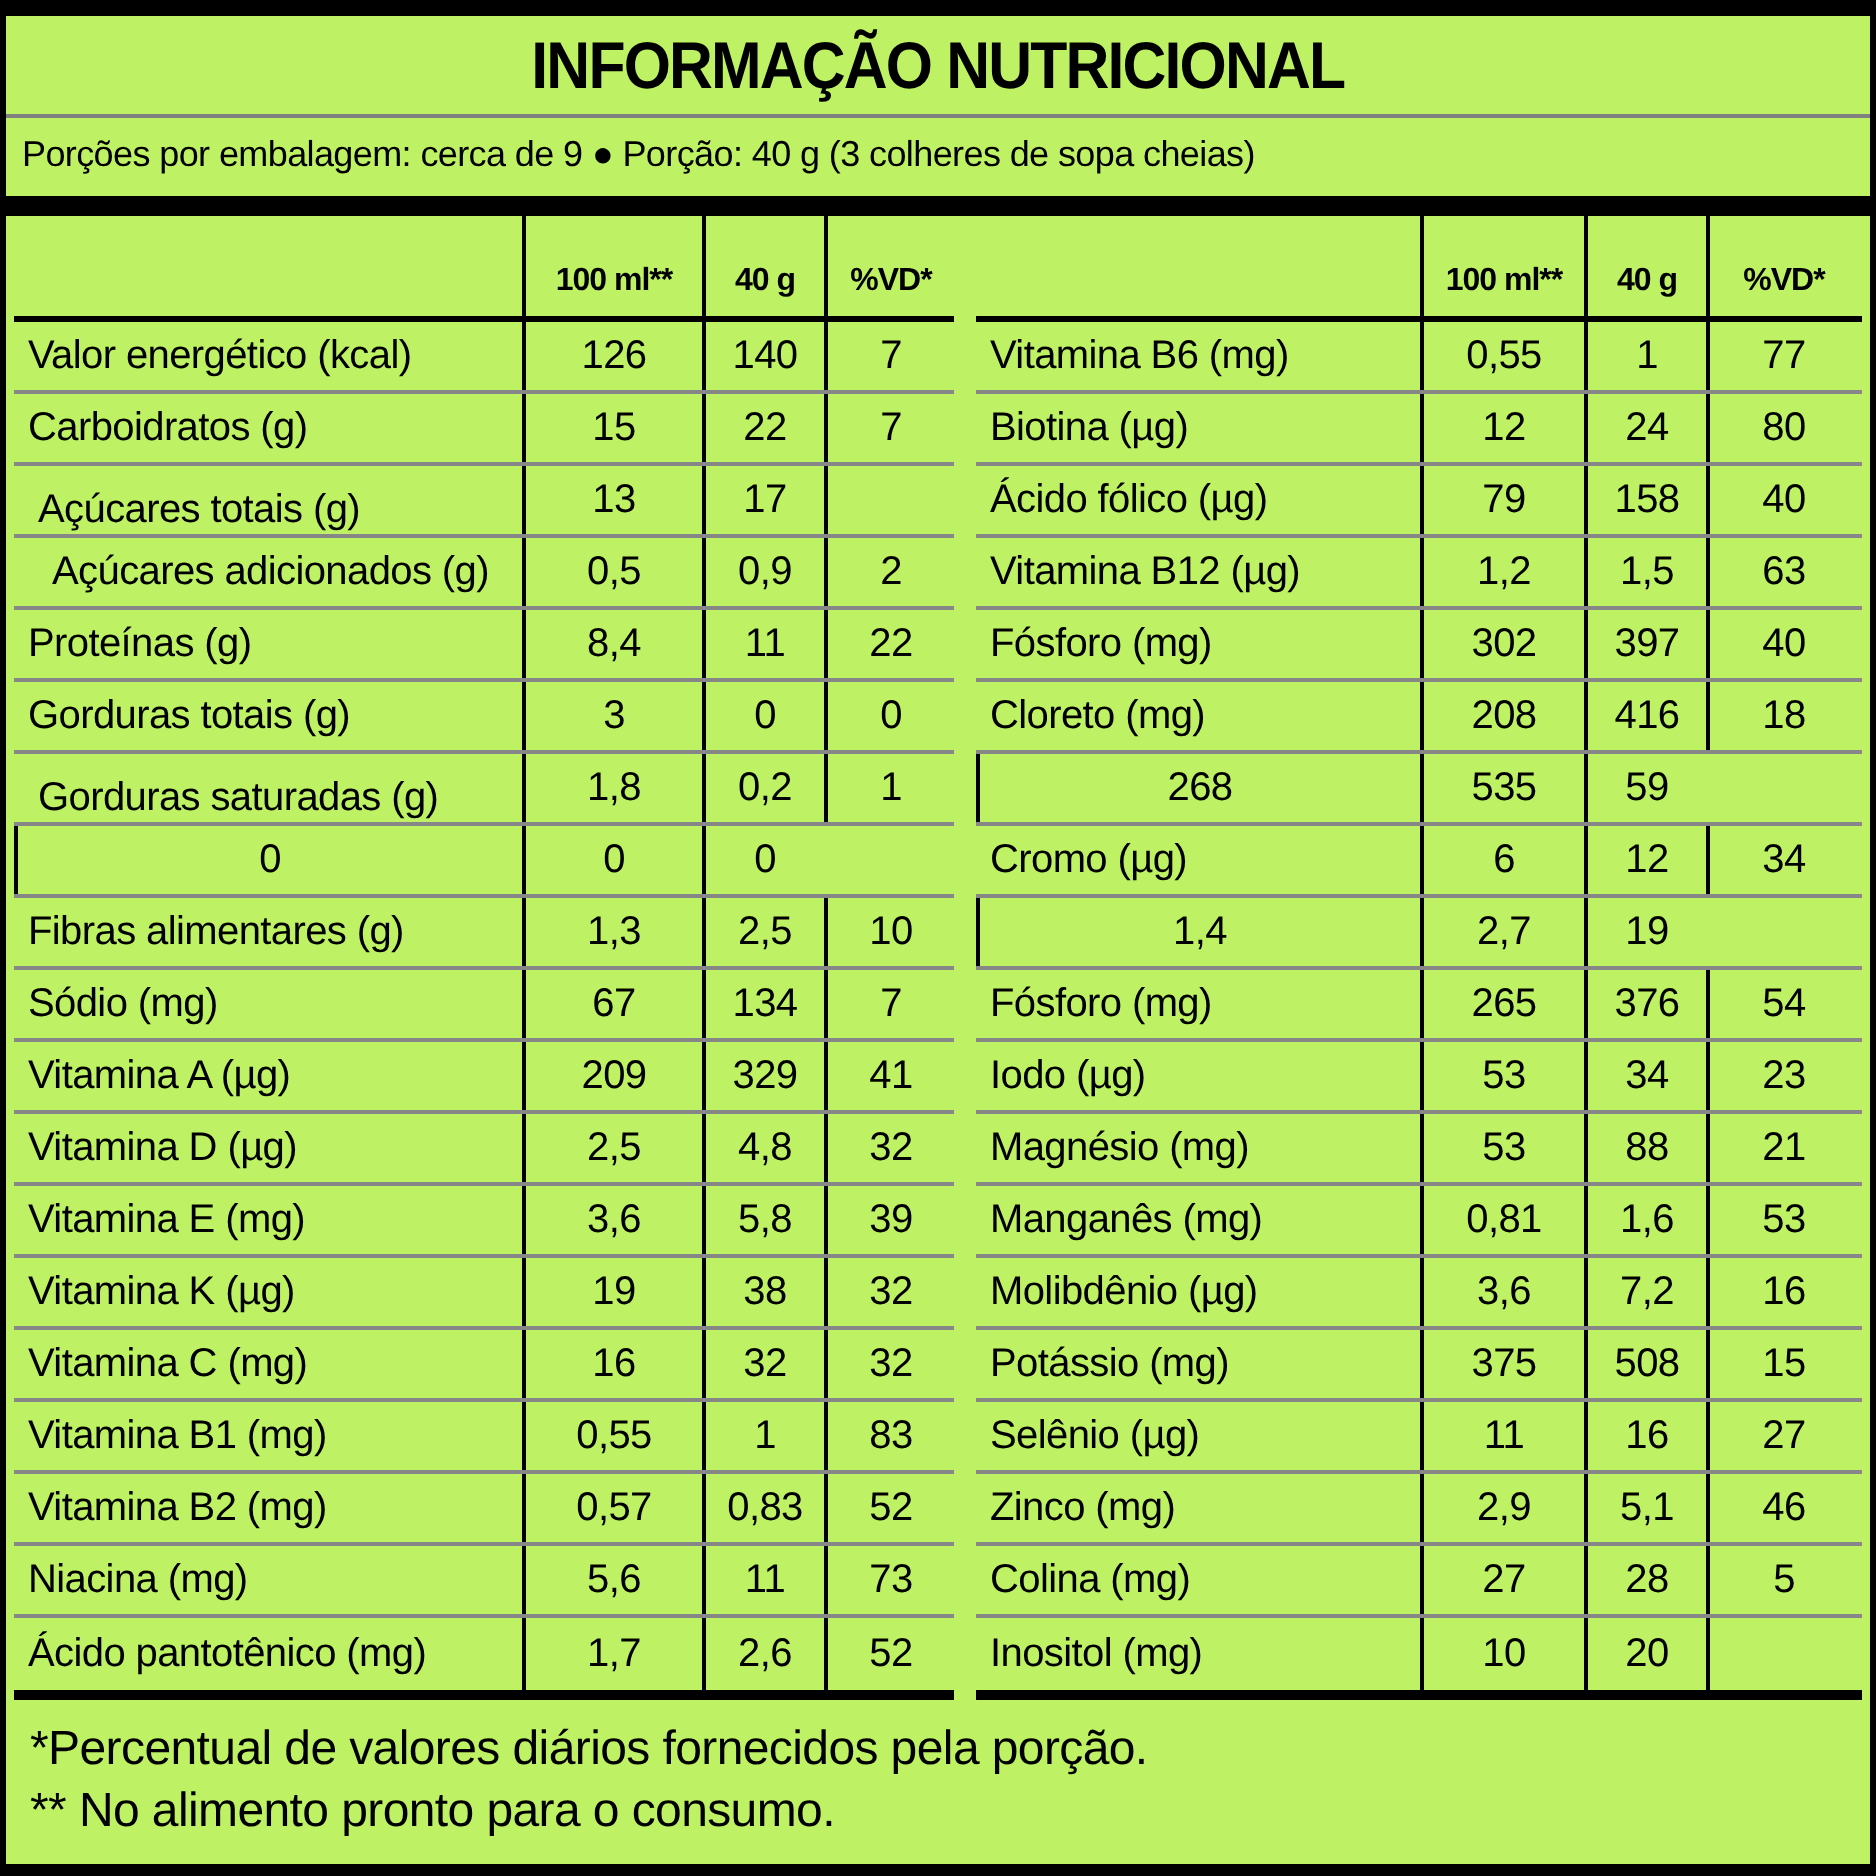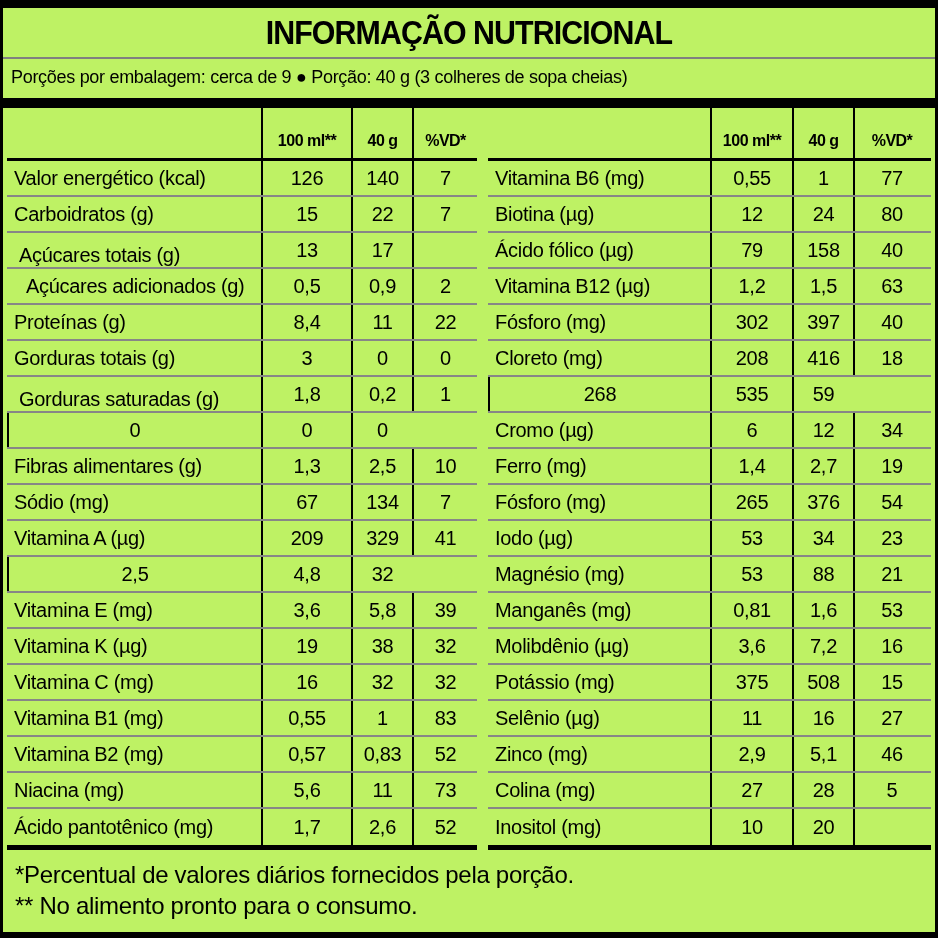--- a/index.html
+++ b/index.html
@@ -172,20 +172,21 @@
   </div>
 
   <div class="trow drow">
     <div class="cell lbl">Vitamina A (µg)</div>
     <div class="cell val">209</div>
     <div class="cell val">329</div>
     <div class="cell val">41</div>
   </div>
 
   <div class="trow drow">
+    <div class="cell lbl">Vitamina D (µg)</div>
     <div class="cell val">2,5</div>
     <div class="cell val">4,8</div>
     <div class="cell val">32</div>
   </div>
 
   <div class="trow drow">
     <div class="cell lbl">Vitamina E (mg)</div>
     <div class="cell val">3,6</div>
     <div class="cell val">5,8</div>
     <div class="cell val">39</div>
@@ -292,21 +293,20 @@
   </div>
 
   <div class="trow drow">
     <div class="cell lbl">Cromo (µg)</div>
     <div class="cell val">6</div>
     <div class="cell val">12</div>
     <div class="cell val">34</div>
   </div>
 
   <div class="trow drow">
-    <div class="cell lbl">Ferro (mg)</div>
     <div class="cell val">1,4</div>
     <div class="cell val">2,7</div>
     <div class="cell val">19</div>
   </div>
 
   <div class="trow drow">
     <div class="cell lbl">Fósforo (mg)</div>
     <div class="cell val">265</div>
     <div class="cell val">376</div>
     <div class="cell val">54</div>

